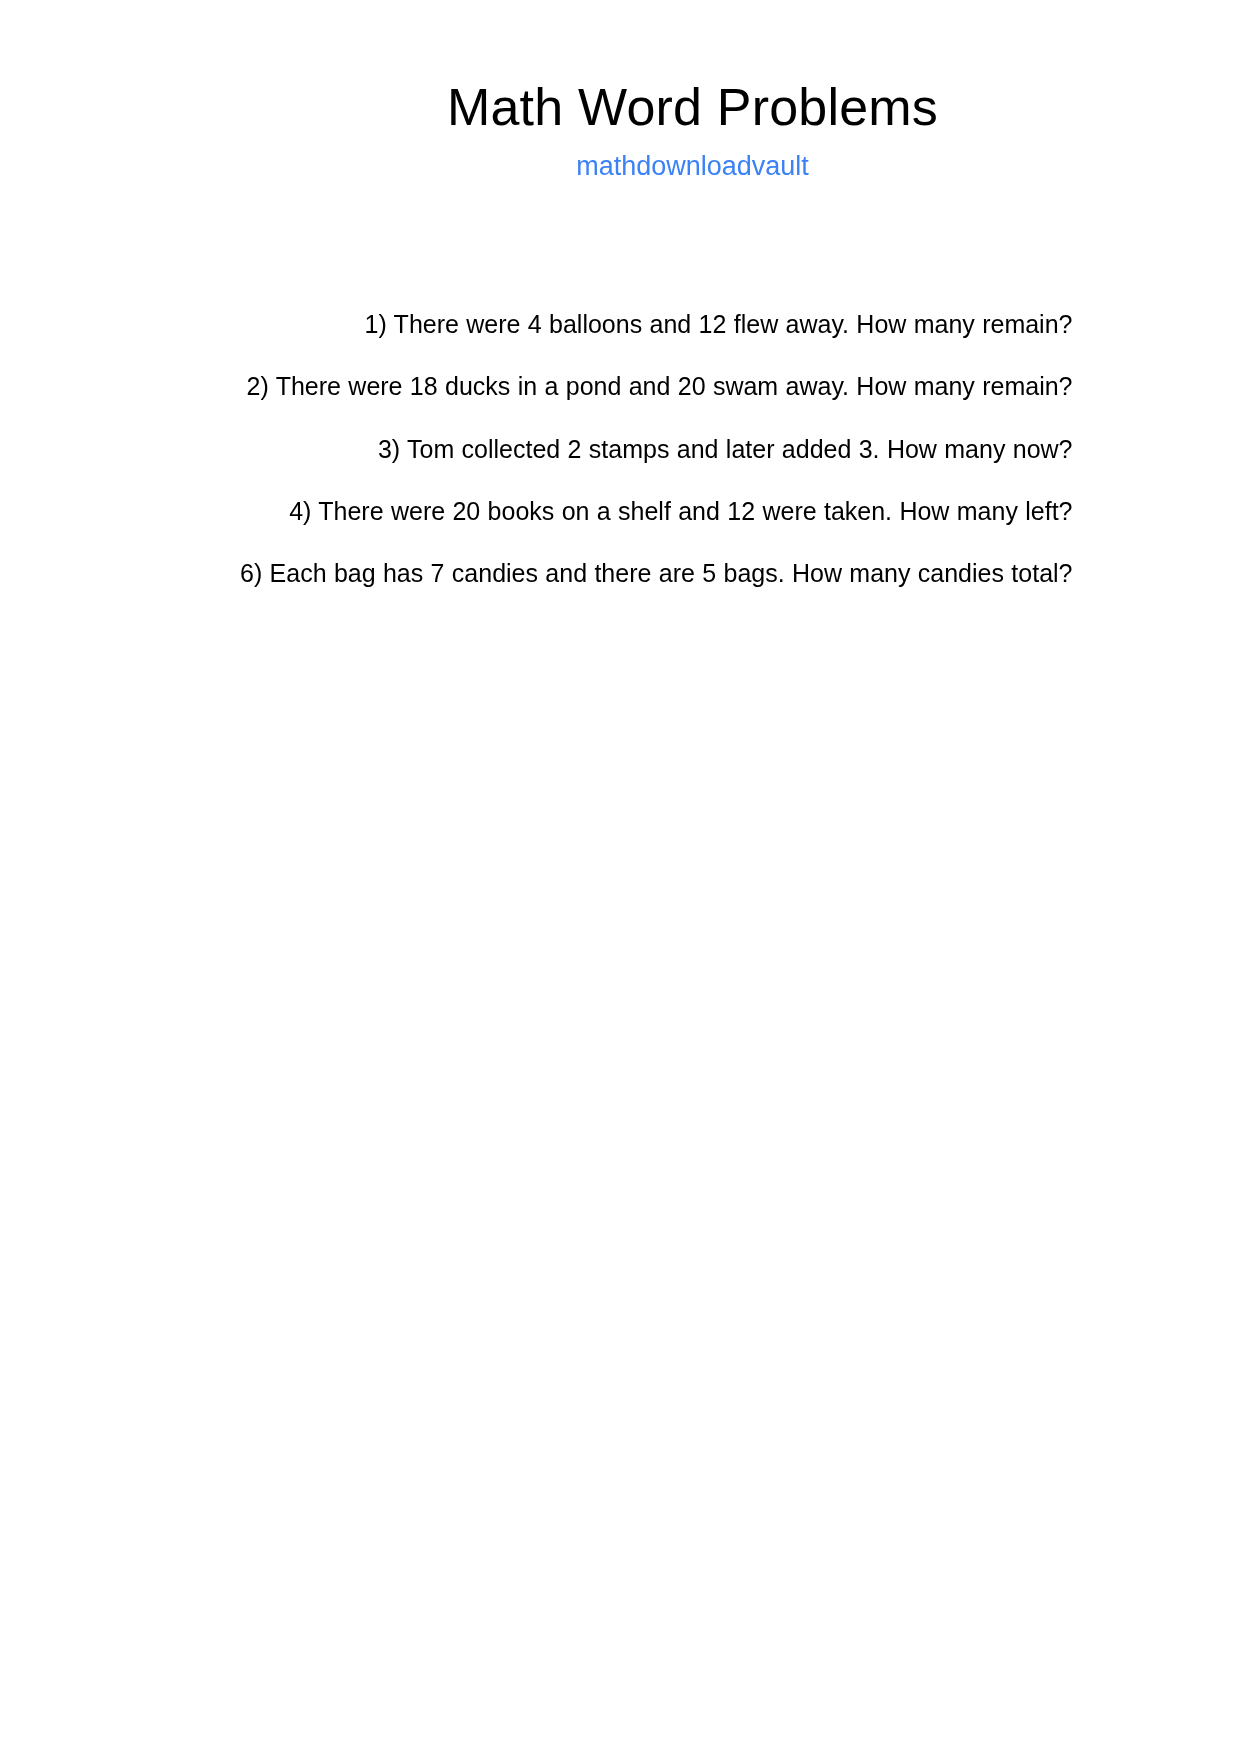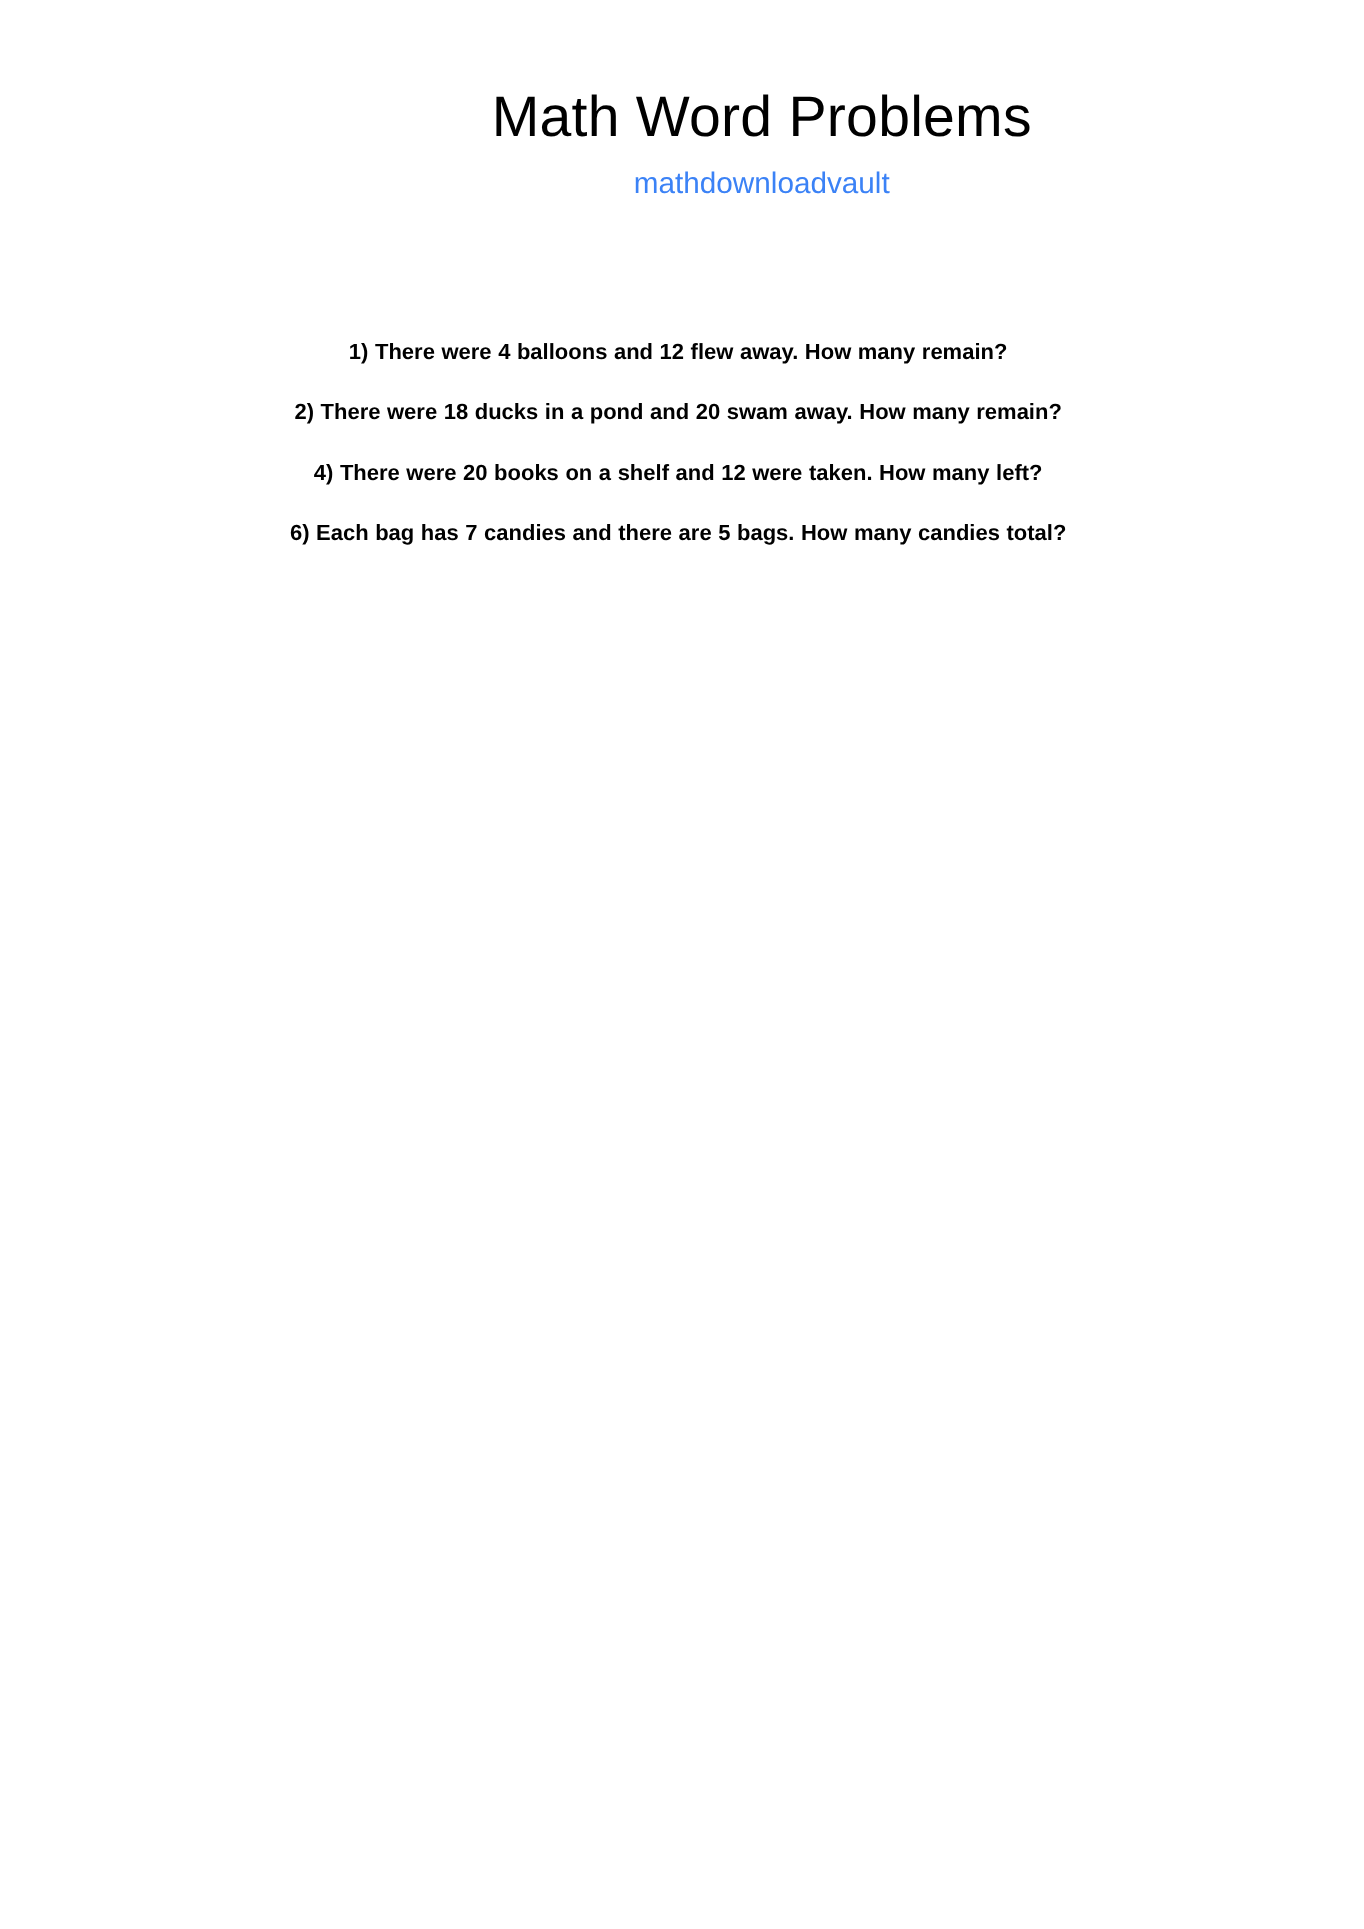--- a/index.html
+++ b/index.html
@@ -45,43 +45,44 @@
     padding: 14px 0 0 0;
   }
   .problems {
     position: absolute;
     top: 306px;
     left: 88px;
     width: 912px;
   }
   .problem {
     font-family: "Liberation Sans", sans-serif;
-    font-size: 20px;
-    font-weight: 700;
+    font-size: 25px;
+    font-weight: 400;
     color: #000000;
     line-height: 1.45;
     margin: 0 0 26px 0;
     padding: 0;
-    text-align: center;
+    text-align: right;
     word-spacing: 0.4px;
   }
   .problem:last-child {
     margin-bottom: 0;
   }
 </style>
 </head>
 <body>
 
 <div class="page">
 
   <div class="doc-header">
     <h1 class="doc-title">Math Word Problems</h1>
     <p class="doc-subtitle">mathdownloadvault</p>
   </div>
 
   <div class="problems">
     <p class="problem">1) There were 4 balloons and 12 flew away. How many remain?</p>
     <p class="problem">2) There were 18 ducks in a pond and 20 swam away. How many remain?</p>
+    <p class="problem">3) Tom collected 2 stamps and later added 3. How many now?</p>
     <p class="problem">4) There were 20 books on a shelf and 12 were taken. How many left?</p>
     <p class="problem">6) Each bag has 7 candies and there are 5 bags. How many candies total?</p>
   </div>
 
 </div>
 
 </body></html>

